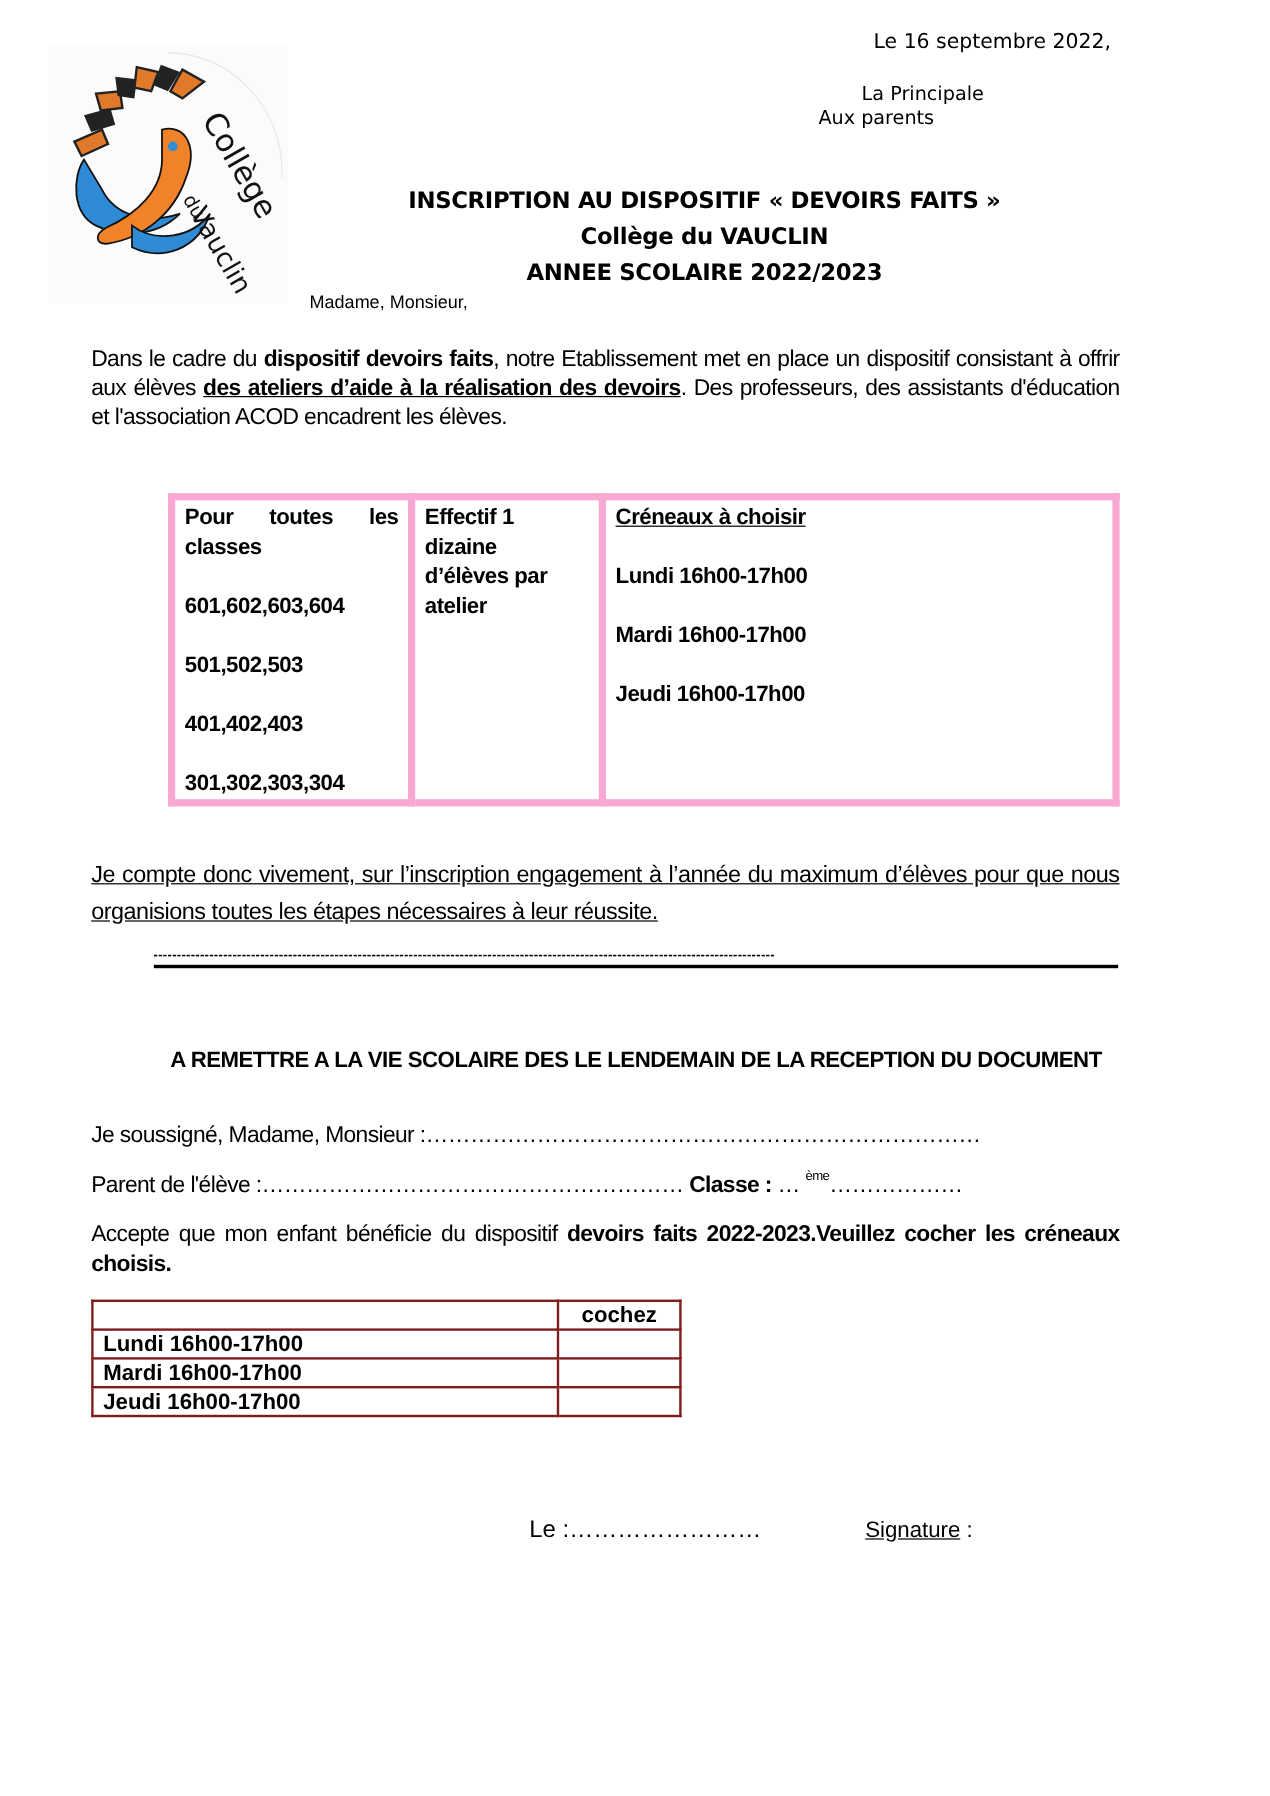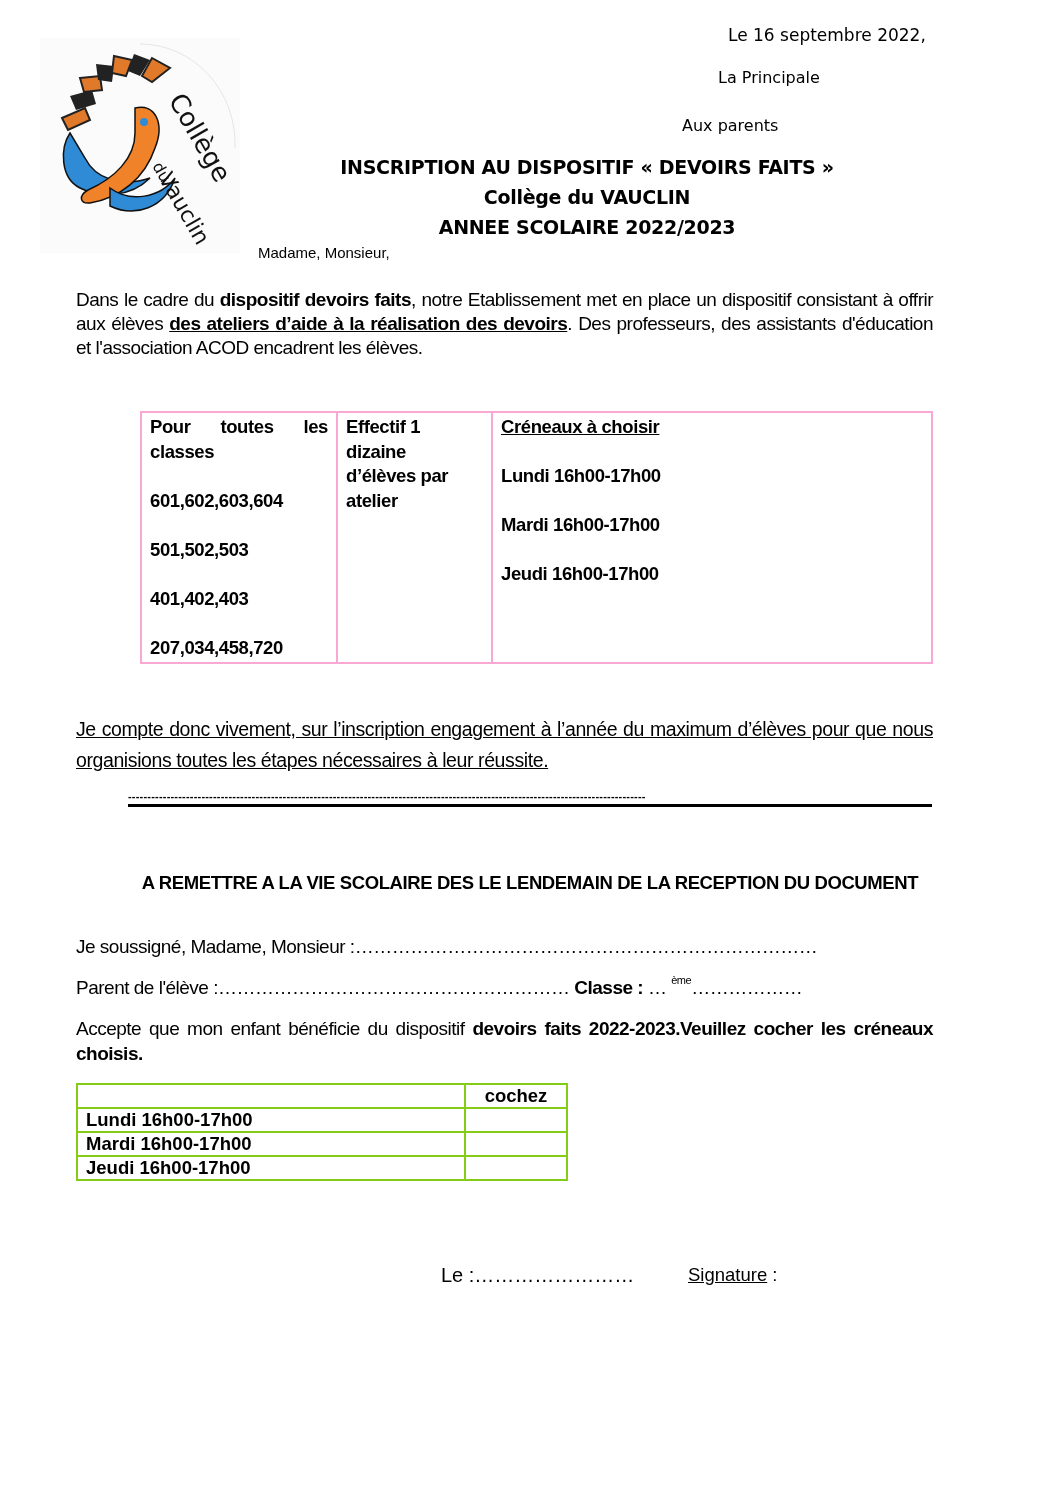--- a/index.html
+++ b/index.html
@@ -6,34 +6,34 @@
   body { width: 1058px; height: 1497px; position: relative; overflow: hidden; color: #000; font-family: "Liberation Sans", sans-serif; }
   .abs { position: absolute; }
   .cal { font-family: "DejaVu Sans", sans-serif; }
   .b { font-weight: bold; }
   .u { text-decoration: underline; }
 
   #logo { left: 40px; top: 38px; width: 200px; height: 215px; }
 
   .date { left: 728px; top: 25px; font-size: 17px; }
   .principal { left: 718px; top: 68px; font-size: 16px; }
-  .aux { left: 682px; top: 116px; font-size: 16px; }
+  .aux { left: 682px; top: 88px; font-size: 16px; }
 
   .title { width: 1058px; left: 0; text-align: center; font-size: 19px; font-weight: bold; letter-spacing: -0.3px; }
   .t1 { top: 156px; left: 58px; }
   .t2 { top: 186px; left: 58px; }
   .t3 { top: 216px; left: 58px; }
 
   .salut { left: 258px; top: 244px; font-size: 15px; }
 
   .intro { left: 76px; top: 288px; width: 857px; font-size: 19px; line-height: 24px; text-align: justify; letter-spacing: -0.5px; }
 
   table { border-collapse: collapse; }
   .info-table { position: absolute; left: 140px; top: 411px; width: 793px; height: 248px; font-weight: bold; font-size: 18.5px; letter-spacing: -0.4px; }
-  .info-table td { border: 2px solid #f9a8d4; vertical-align: top; padding: 2px 8px; }
+  .info-table td { border: 6px solid #f9a8d4; vertical-align: top; padding: 2px 8px; }
   .col1 { width: 178px; line-height: 24.5px; }
   .col2 { width: 137px; line-height: 24.5px; }
   .col3 { line-height: 24.5px; }
   .jus { text-align: justify; text-align-last: justify; }
   .gap { height: 24.5px; }
 
   .closing { left: 76px; top: 714px; width: 857px; font-size: 19.5px; line-height: 31px; text-decoration: underline; text-align: justify; letter-spacing: -0.4px; }
 
   .cutline { left: 128px; top: 791px; width: 804px; height: 16px; overflow: hidden; }
   .cutline .dots { font-size: 11px; font-weight: bold; white-space: nowrap; letter-spacing: 0.2px; line-height: 11px; }
@@ -41,25 +41,25 @@
 
   .remettre { left: 110px; top: 870px; width: 840px; text-align: center; font-size: 18.5px; font-weight: bold; line-height: 25px; letter-spacing: -0.4px; }
 
   .line { left: 76px; font-size: 19px; white-space: nowrap; letter-spacing: -0.5px; text-align: center; }
   .l1 { top: 936px; }
   .l2 { top: 977px; }
   .sup { font-size: 11px; position: relative; top: -10px; }
   .accepte { left: 76px; top: 1016px; width: 857px; font-size: 19px; line-height: 25px; text-align: justify; letter-spacing: -0.5px; }
 
   .choice-table { position: absolute; left: 76px; top: 1083px; width: 492px; font-weight: bold; font-size: 18.5px; }
-  .choice-table td { border: 2px solid #84cc16; padding: 0 8px; height: 22px; line-height: 22px; }
+  .choice-table td { border: 2px solid #7f1d1d; padding: 0 8px; height: 22px; line-height: 22px; }
   .choice-table td.check { width: 84px; text-align: center; }
 
   .le { left: 441px; top: 1264px; font-size: 20px; }
-  .sign { left: 688px; top: 1264px; font-size: 18.5px; }
+  .sign { left: 721px; top: 1264px; font-size: 18.5px; }
 </style>
 </head>
 <body>
 
 <svg id="logo" class="abs" viewBox="0 0 200 215">
   <rect x="0" y="0" width="200" height="215" fill="#fbfbfb"></rect>
   <path d="M100 6 A95 100 0 0 1 195 110" fill="none" stroke="#e6e6e6" stroke-width="1"></path>
   <g>
     <path d="M22 80 L45 70 L50 82 L28 92 Z" fill="#e07a2a" stroke="#222" stroke-width="2"></path>
     <path d="M30 58 L52 52 L56 66 L36 72 Z" fill="#222"></path>
@@ -98,21 +98,21 @@
     <td class="col1">
       <div class="jus"><span>Pour</span> <span>toutes</span> <span>les</span></div>
       <div>classes</div>
       <div class="gap"></div>
       <div>601,602,603,604</div>
       <div class="gap"></div>
       <div>501,502,503</div>
       <div class="gap"></div>
       <div>401,402,403</div>
       <div class="gap"></div>
-      <div>207,034,458,720</div>
+      <div>301,302,303,304</div>
     </td>
     <td class="col2">
       <div>Effectif 1</div>
       <div>dizaine</div>
       <div>d’élèves par</div>
       <div>atelier</div>
     </td>
     <td class="col3">
       <div class="u">Créneaux à choisir</div>
       <div class="gap"></div>

